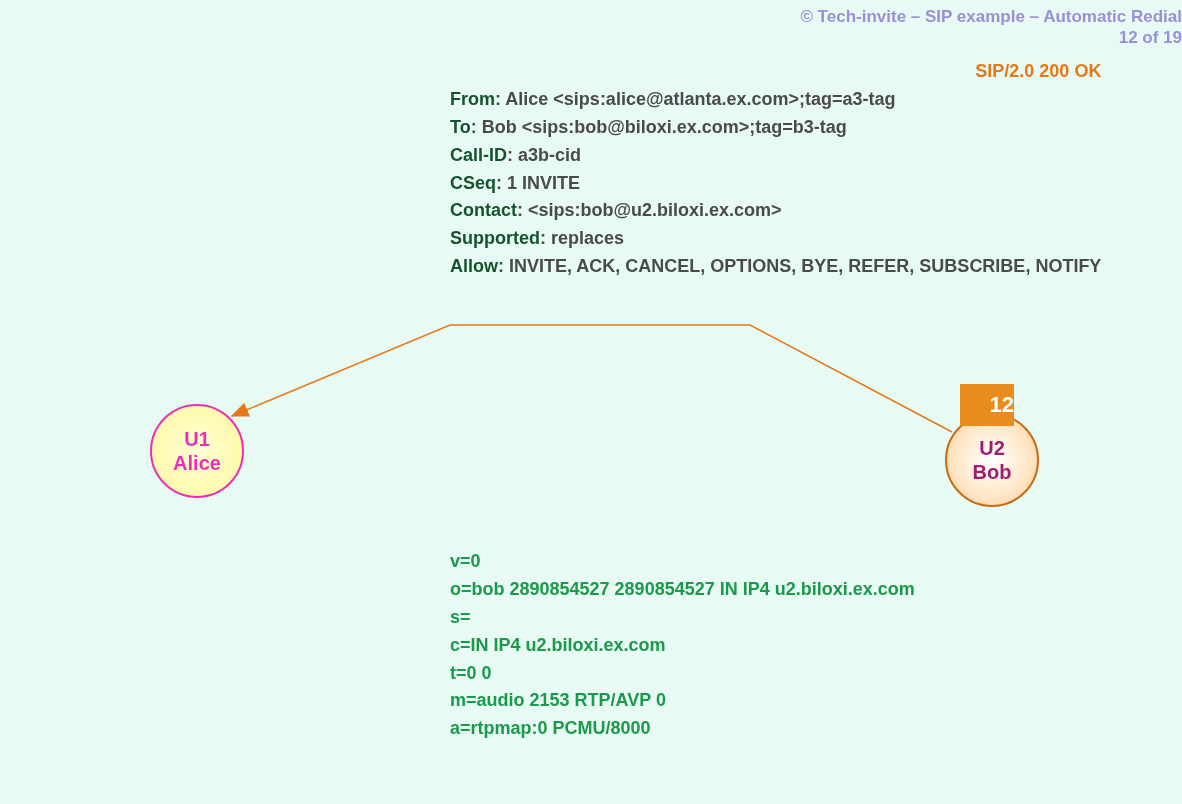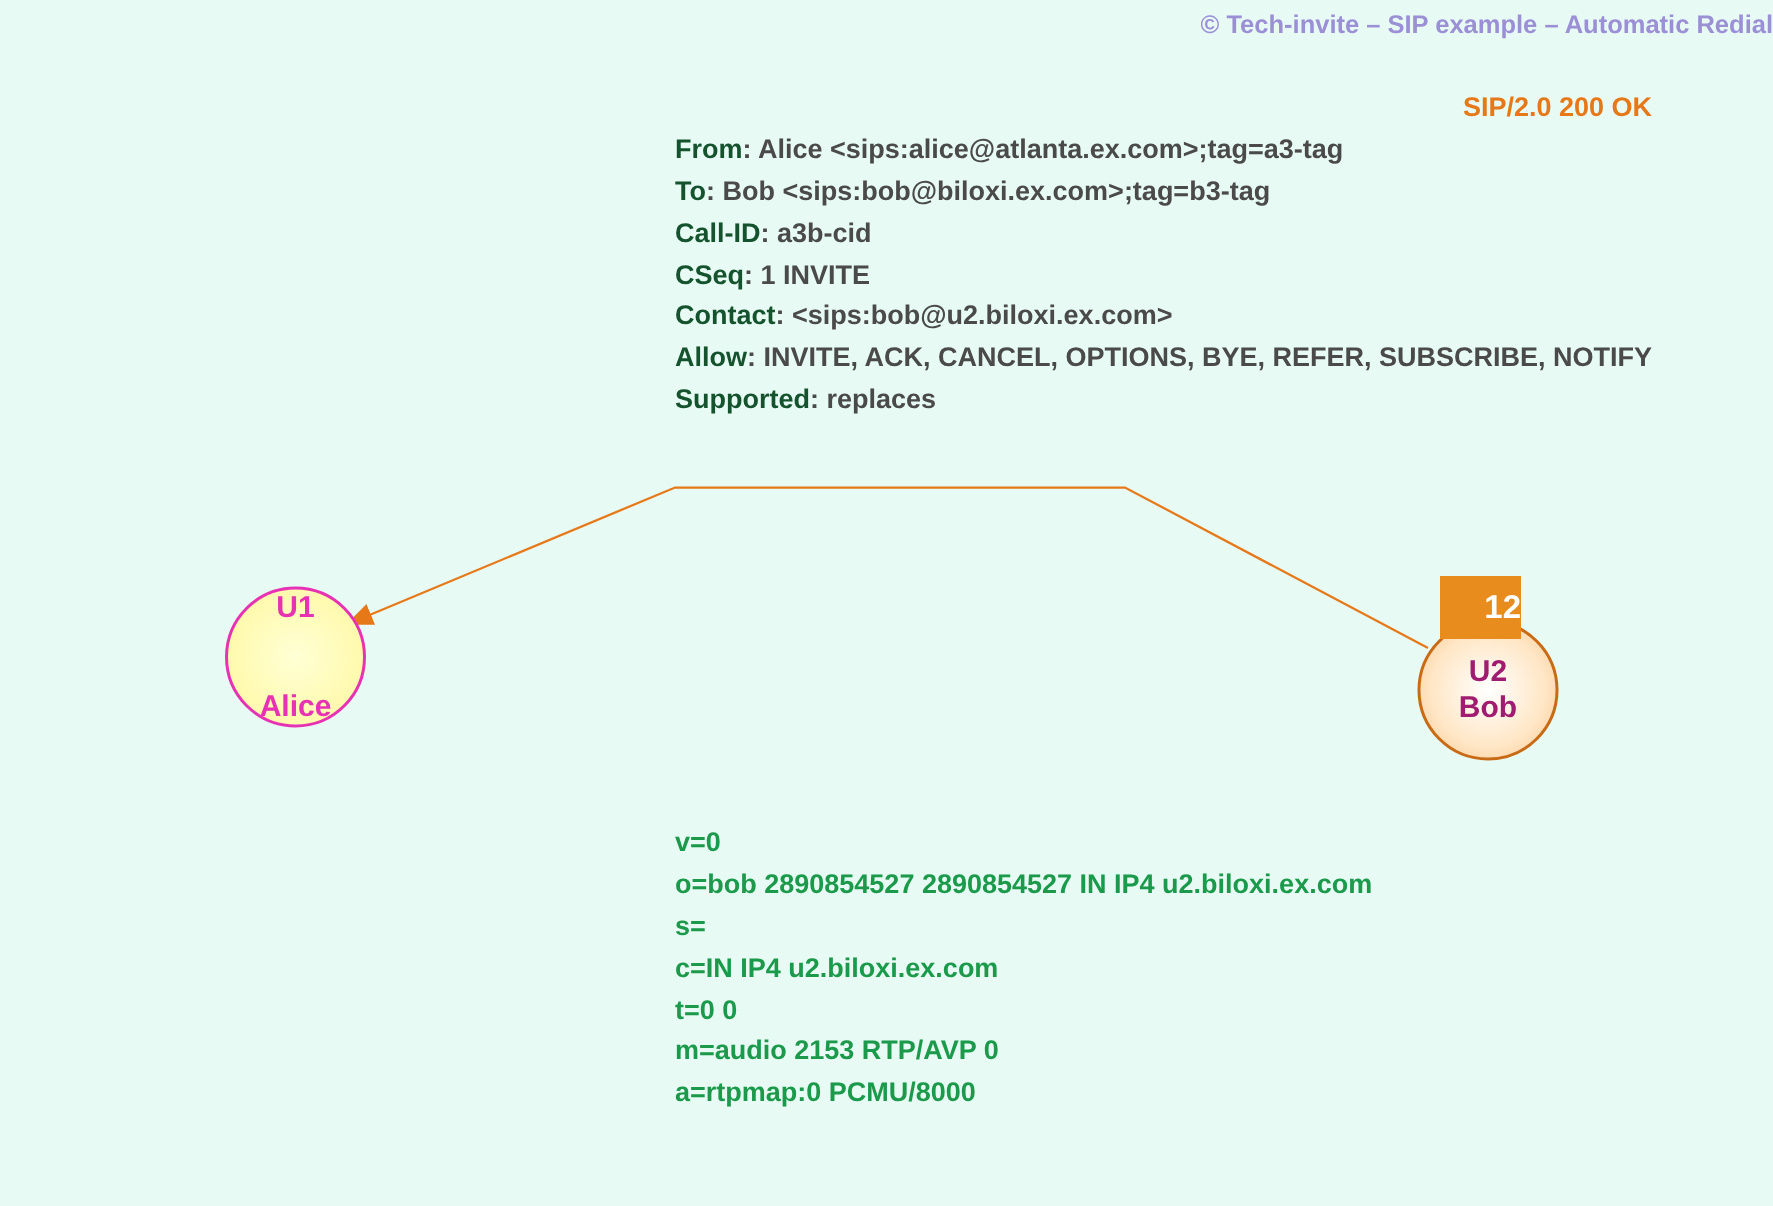--- a/index.html
+++ b/index.html
@@ -51,26 +51,25 @@
     display: flex;
     flex-direction: column;
     align-items: center;
     justify-content: center;
     font-size: 20px;
     font-weight: bold;
     line-height: 1.2;
     text-align: center;
   }
   .node-alice {
-    top: 391px;
+    top: 404px;
     left: 150px;
     border: 2px solid #e733b3;
     background: radial-gradient(circle at 50% 50%, #ffffd5 0%, #fff9a8 80%, #f5ef8a 100%);
     color: #e733b3;
-    justify-content: space-between;
   }
   .node-bob {
     top: 413px;
     left: 945px;
     border: 2px solid #c96a15;
     background: radial-gradient(circle at 50% 50%, #ffffff 0%, #ffe6c5 60%, #f7c48a 100%);
     color: #a01c70;
   }
   .step-badge {
     position: absolute;
@@ -93,31 +92,32 @@
     width: 1182px;
     height: 804px;
     pointer-events: none;
   }
 </style>
 </head>
 <body>
 
 <div class="copyright">
   <div>© Tech-invite – SIP example – Automatic Redial</div>
+  <div>12 of 19</div>
 </div>
 
 <div class="sip-block">
   <div class="status-line">SIP/2.0 200 OK</div>
   <div><span class="hdr-key">From</span><span class="hdr-val">: Alice &lt;sips:alice@atlanta.ex.com&gt;;tag=a3-tag</span></div>
   <div><span class="hdr-key">To</span><span class="hdr-val">: Bob &lt;sips:bob@biloxi.ex.com&gt;;tag=b3-tag</span></div>
   <div><span class="hdr-key">Call-ID</span><span class="hdr-val">: a3b-cid</span></div>
   <div><span class="hdr-key">CSeq</span><span class="hdr-val">: 1 INVITE</span></div>
   <div><span class="hdr-key">Contact</span><span class="hdr-val">: &lt;sips:bob@u2.biloxi.ex.com&gt;</span></div>
+  <div><span class="hdr-key">Supported</span><span class="hdr-val">: replaces</span></div>
   <div><span class="hdr-key">Allow</span><span class="hdr-val">: INVITE, ACK, CANCEL, OPTIONS, BYE, REFER, SUBSCRIBE, NOTIFY</span></div>
-  <div><span class="hdr-key">Supported</span><span class="hdr-val">: replaces</span></div>
 </div>
 
 <svg class="arrows">
   <defs>
     <marker id="arrowhead" markerWidth="12" markerHeight="10" refX="11" refY="5" orient="auto">
       <polygon points="0 0, 12 5, 0 10" fill="#e77817"></polygon>
     </marker>
   </defs>
   <polyline points="952,432 750,325 450,325 232,416" fill="none" stroke="#e77817" stroke-width="1.5" marker-end="url(#arrowhead)"></polyline>
 </svg>

